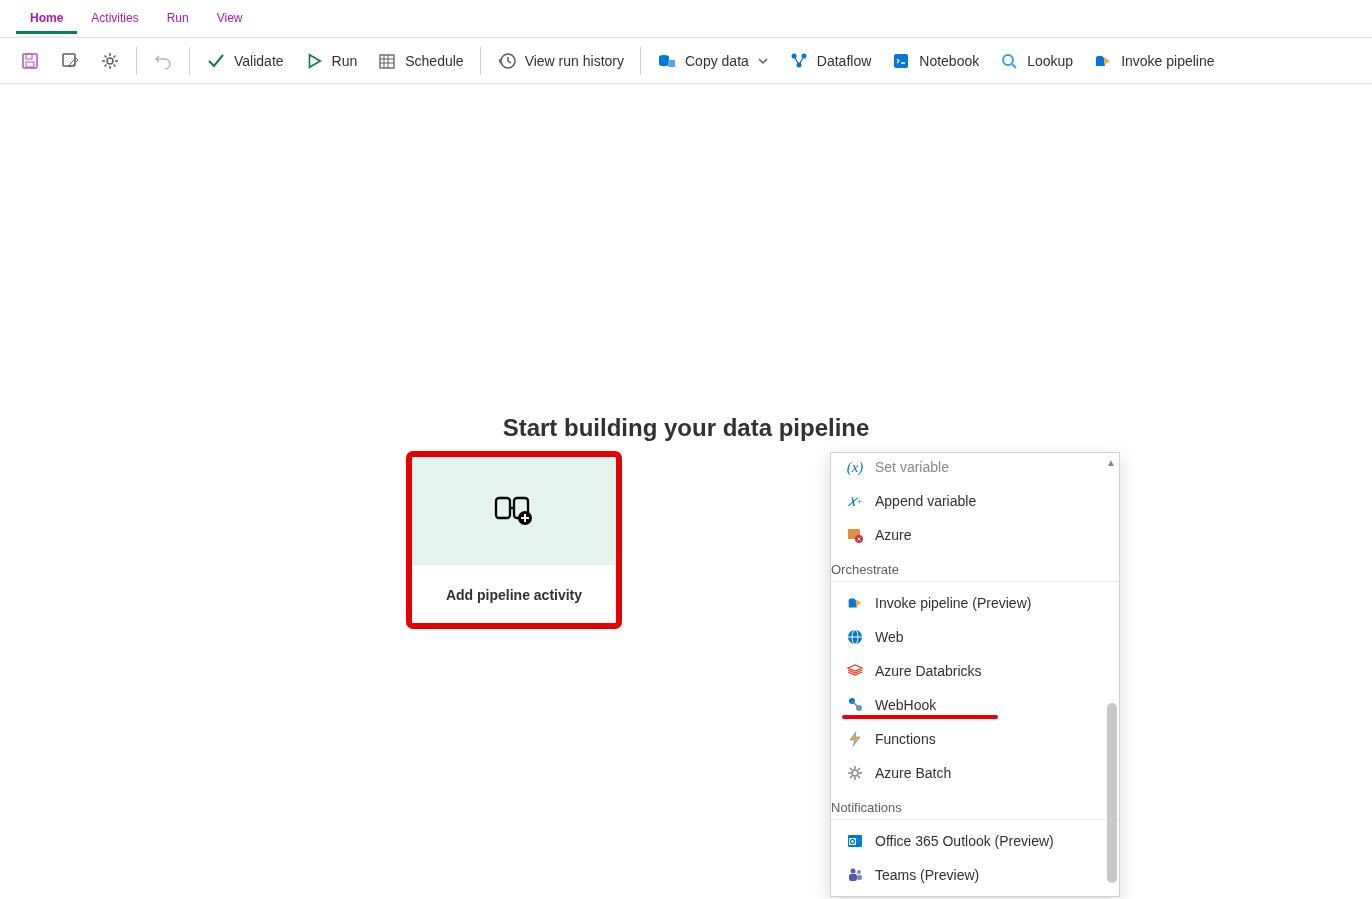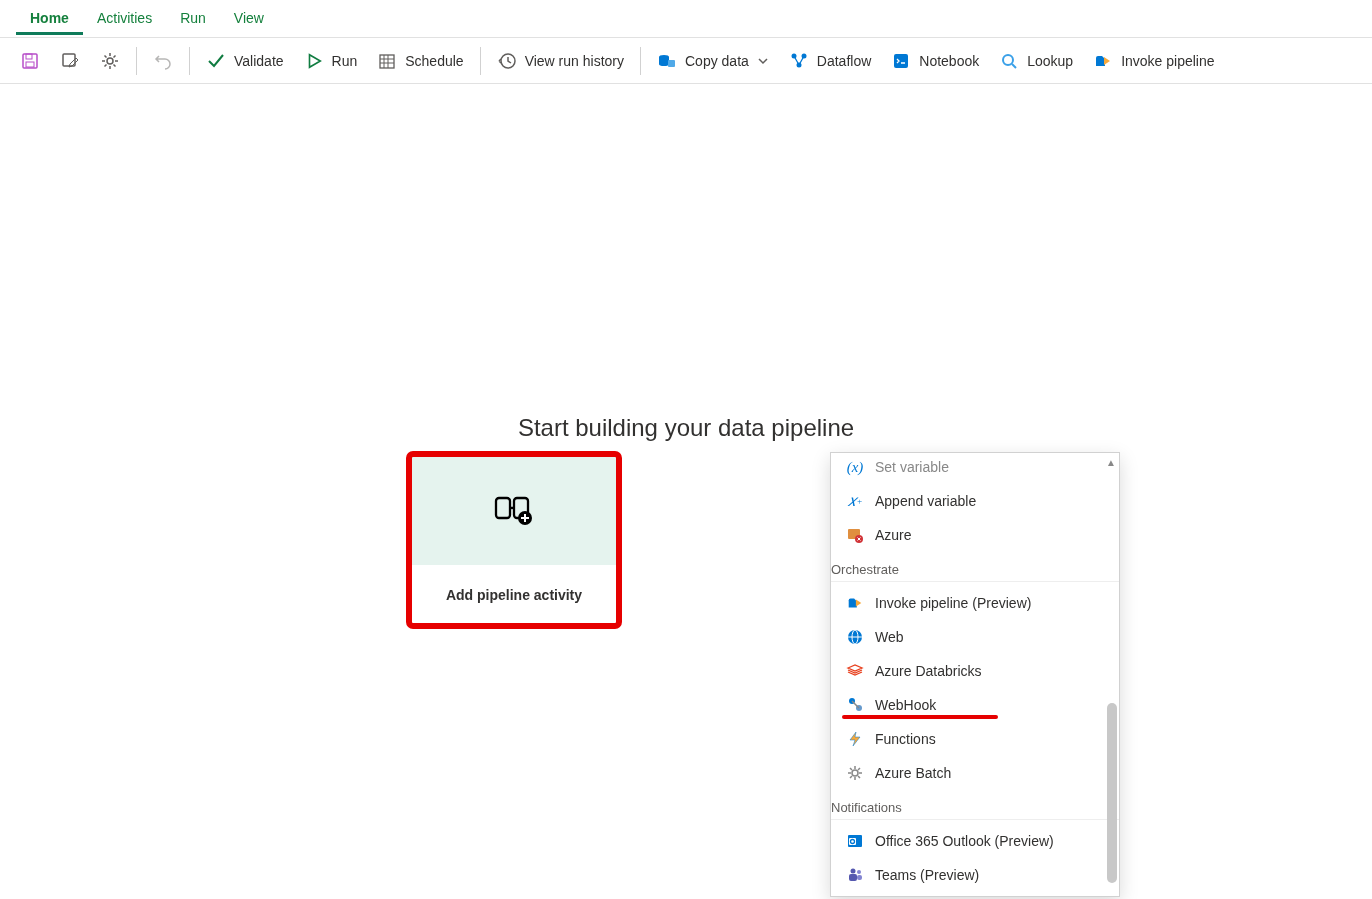--- a/index.html
+++ b/index.html
@@ -1,31 +1,31 @@
 <!DOCTYPE html>
 <html><head>
 <meta charset="utf-8">
 <style>
   * { box-sizing: border-box; margin: 0; padding: 0; }
   body { font-family: "Segoe UI", Arial, sans-serif; font-size: 14px; color: #323130; background: #fff; width:1372px; height:899px; overflow:hidden; }
   
   
   .tab-row { display:flex; align-items:center; padding: 0 16px; border-bottom:1px solid #e1e1e1; height:38px; }
-  .tab { padding: 8px 14px 6px; cursor:pointer; color:#15803d; border-bottom:3px solid transparent; font-size:14px; }
+  .tab { padding: 8px 14px 6px; cursor:pointer; color:#a21caf; border-bottom:3px solid transparent; font-size:12px; }
   .tab.active { font-weight:600; border-bottom:3px solid #0f7b5a; }
   
   
   .toolbar { display:flex; align-items:center; padding: 0 10px; height:46px; border-bottom:1px solid #e1e1e1; }
   .tb-btn { display:flex; align-items:center; gap:8px; padding:6px 10px; cursor:pointer; border-radius:3px; }
   .tb-sep { width:1px; height:28px; background:#d1d1d1; margin:0 6px; }
   .icon-sq { width:20px; height:20px; display:flex; align-items:center; justify-content:center; }
   
   
   .canvas { position:relative; width:100%; height:calc(100% - 84px); background:#fff; }
-  .center-title { position:absolute; left:50%; transform:translateX(-50%); top:330px; font-weight:400; font-size:24px; text-align:center; width:100%; }
+  .center-title { position:absolute; left:50%; transform:translateX(-50%); top:330px; font-weight:700; font-size:24px; text-align:center; width:100%; }
   
   .card-row { position:absolute; top:370px; left:50%; transform:translateX(-50%); display:flex; gap:9px; }
   .card { width:210px; border:1px solid #e1e1e1; border-radius:4px; overflow:hidden; box-shadow:0 0 0 transparent; }
   .card-top { height:110px; background:#e5f3ee; display:flex; align-items:center; justify-content:center; }
   .card-bot { height:60px; background:#fff; display:flex; align-items:center; justify-content:center; text-align:center; font-weight:600; padding:0 8px; }
   .card.highlighted { outline:6px solid #e60000; outline-offset:-3px; }
   
   
   .popup { position:absolute; top:368px; left:830px; width:290px; height:445px; background:#fff; border:1px solid #d1d1d1; box-shadow:0 6px 18px rgba(0,0,0,.15); overflow:hidden; }
   .popup-inner { overflow-y:auto; height:100%; padding:4px 0; }

